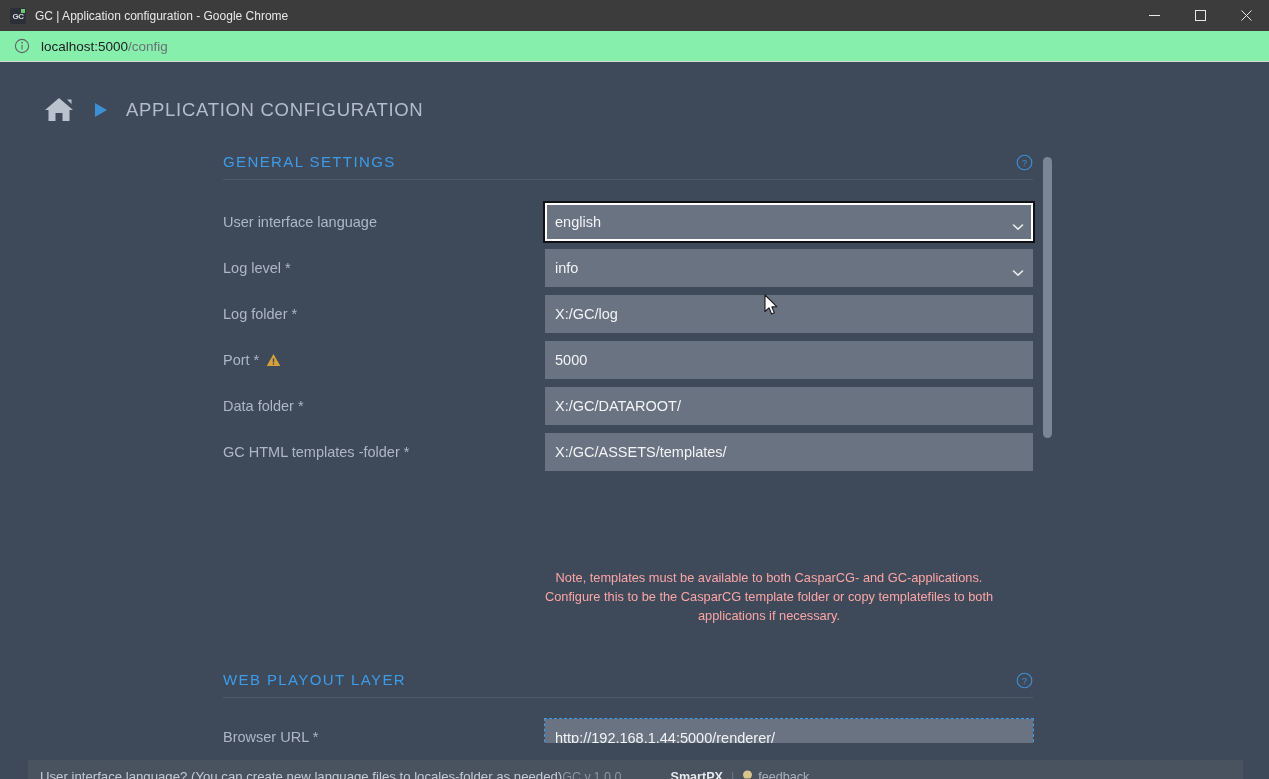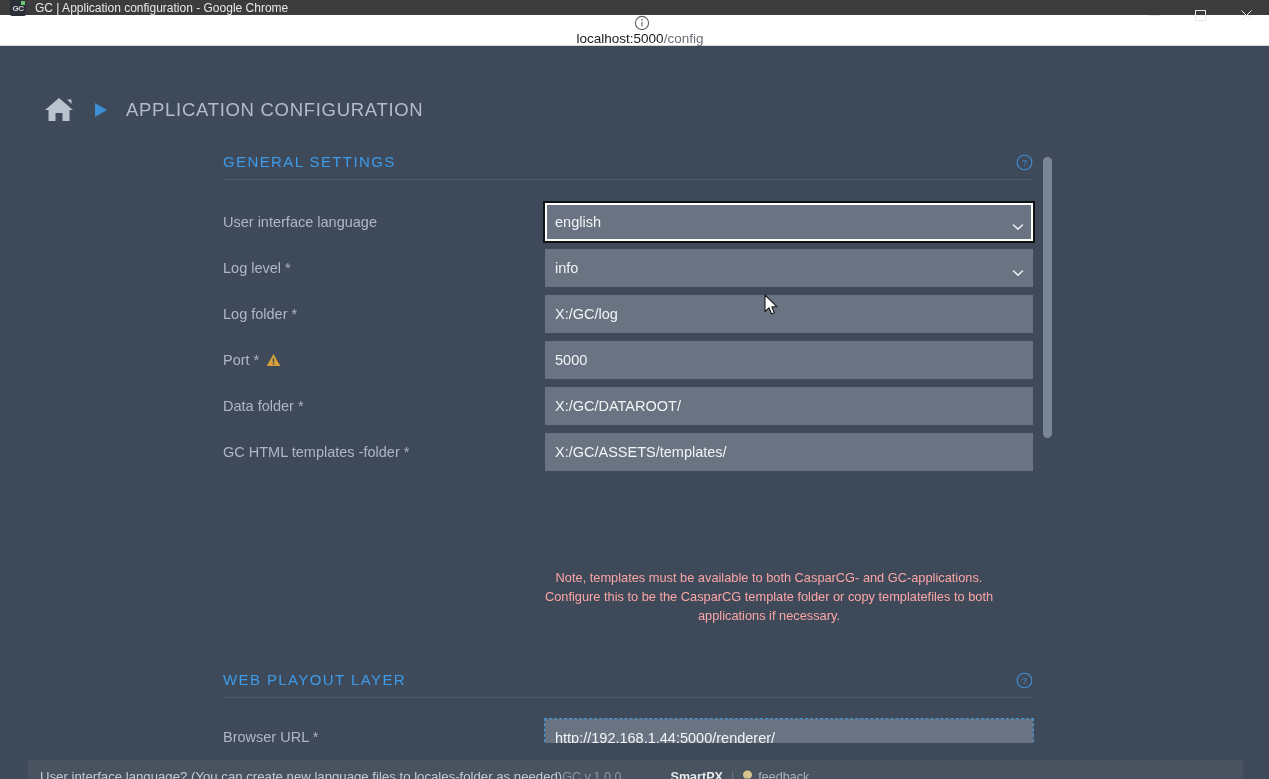--- a/index.html
+++ b/index.html
@@ -14,21 +14,21 @@
 
   
   .window {
     width: 1269px;
     height: 779px;
     position: relative;
     background: #3e4a5a;
   }
 
   .titlebar {
-    height: 15px;
+    height: 31px;
     background: #3c3c3c;
     display: flex;
     align-items: center;
     position: relative;
   }
   .tb-favicon {
     width: 16px; height: 16px;
     margin-left: 10px;
     background: #2b2f38;
     border-radius: 2px;
@@ -65,25 +65,24 @@
   }
   .win-btn {
     width: 46px; height: 31px;
     display: flex; align-items: center; justify-content: center;
     color: #e8e8e8;
   }
   .win-btn svg { display: block; }
 
   .omnibox-bar {
     height: 31px;
-    background: #ffffff;
+    background: #86efac;
     display: flex;
     align-items: center;
     border-bottom: 1px solid #d9d9d9;
-    flex-direction: column;
   }
   .omni-info {
     margin-left: 14px;
     width: 16px; height: 16px;
     flex: none;
     color: #5f6368;
   }
   .omni-url {
     margin-left: 11px;
     font-size: 13.5px;

